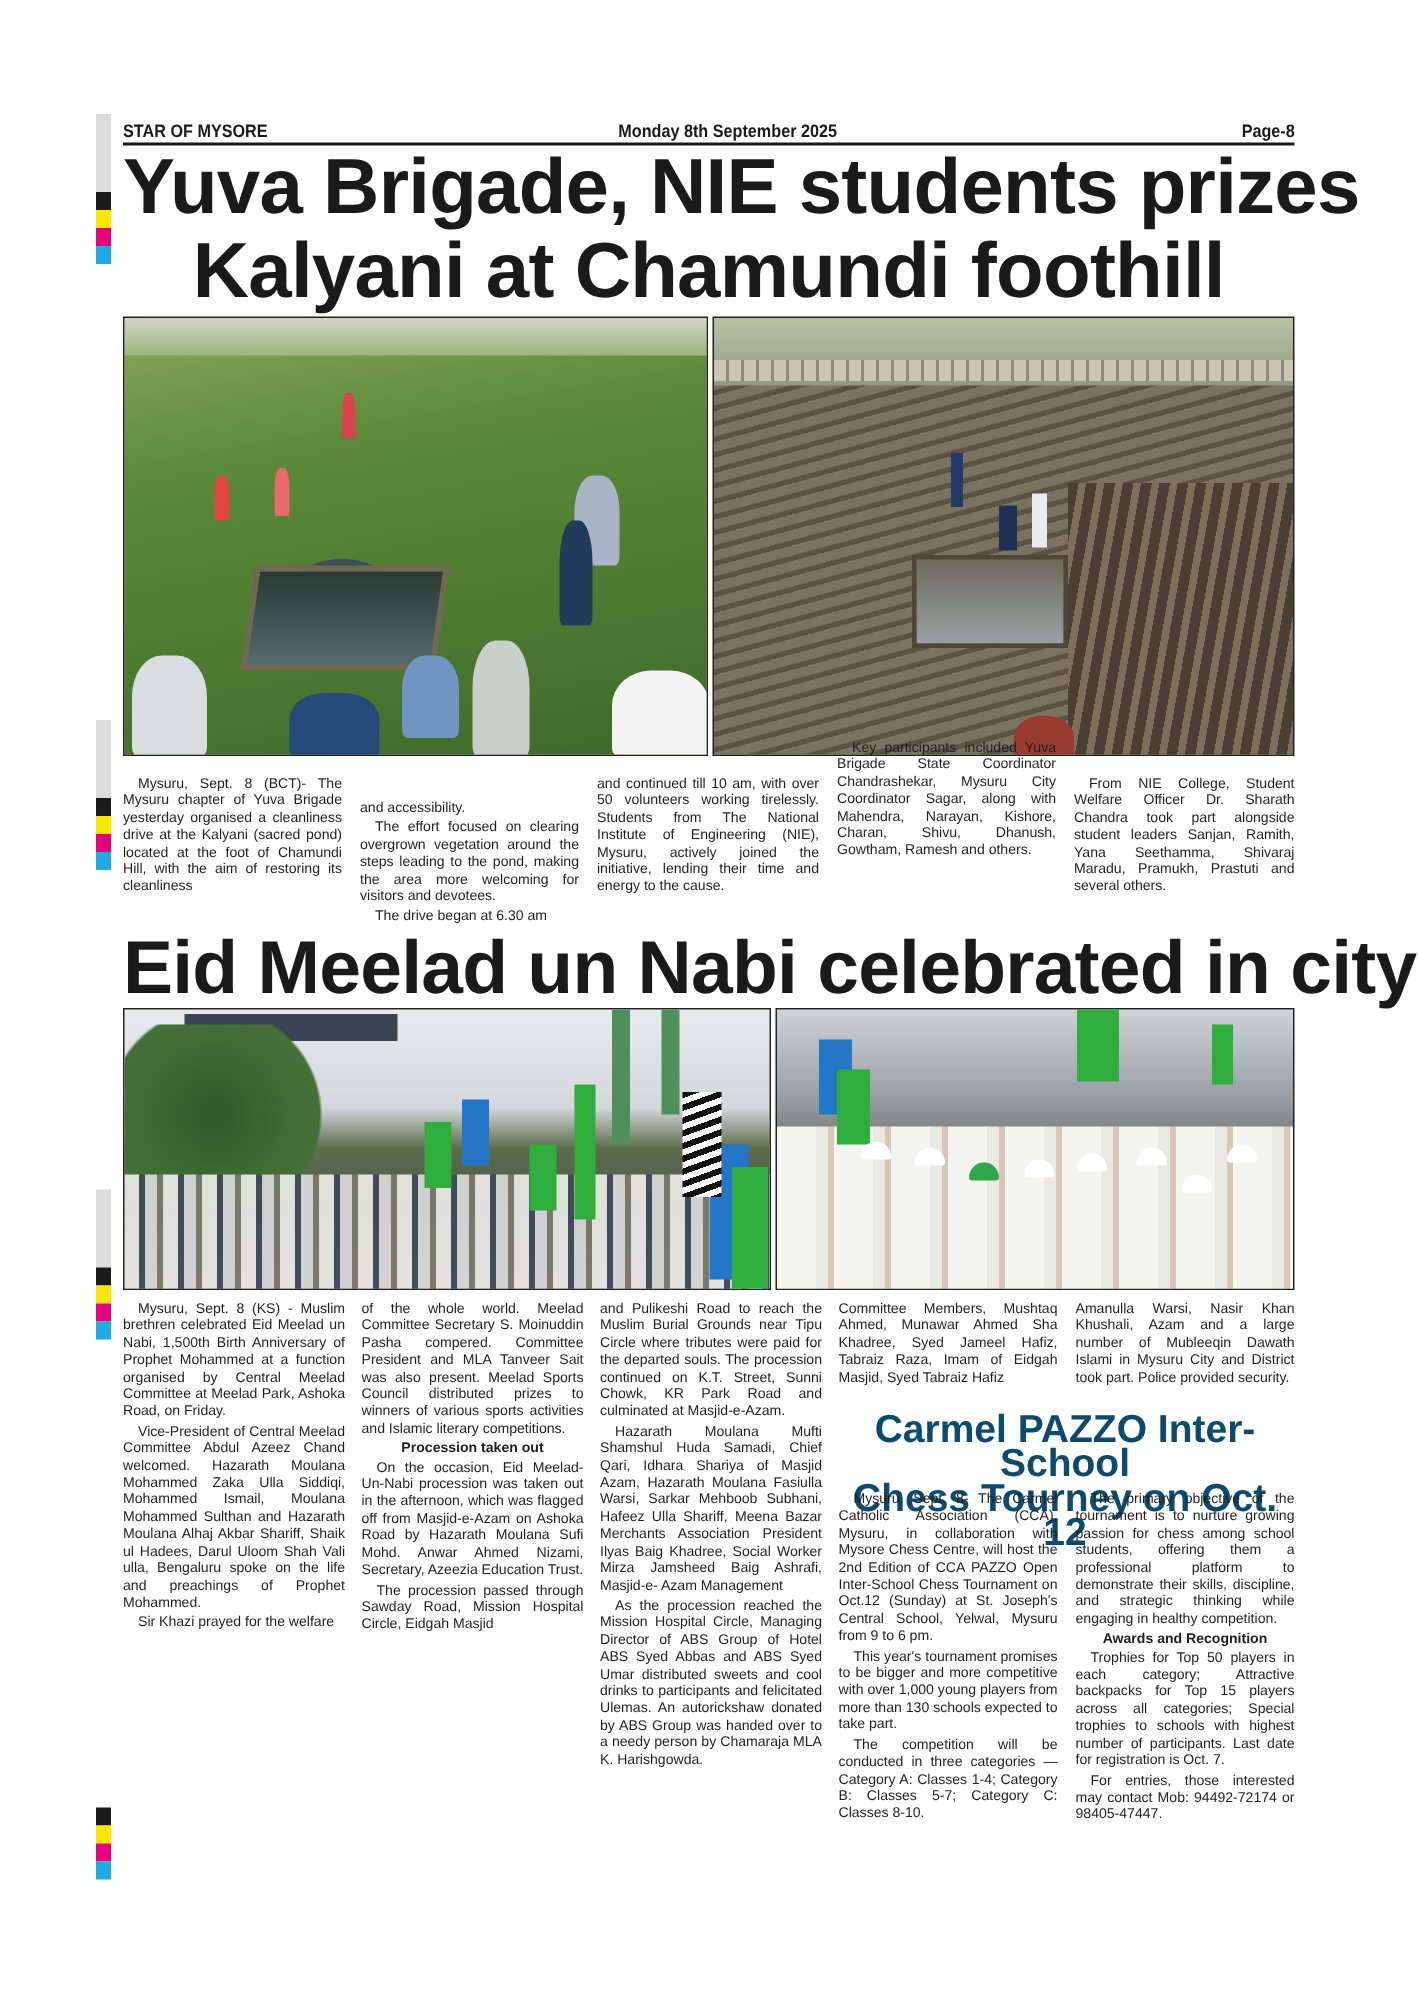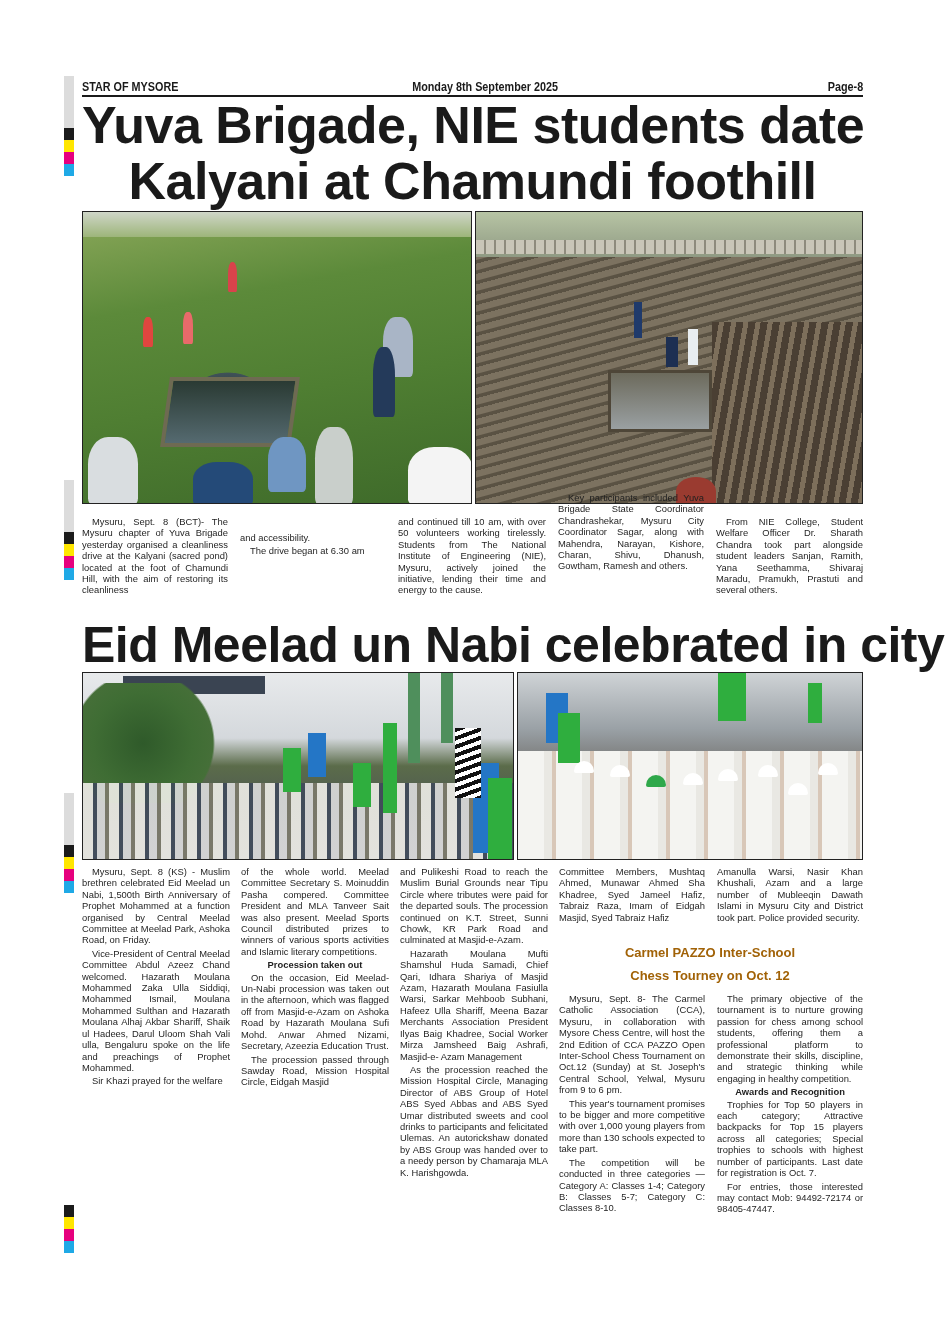--- a/index.html
+++ b/index.html
@@ -67,21 +67,21 @@
   .flag.g { background: #2fae3e; } .flag.b { background: #2476c6; }
 
   
   .col { position: absolute; font-family: "Liberation Sans", sans-serif; font-size: 9.4px;
     line-height: 11.4px; color: #1f1f1f; text-align: justify; hyphens: manual; }
   .col p { text-indent: 10px; margin-bottom: 2px; }
   .col p.cont { text-indent: 0; }
   .col .sub { font-weight: bold; text-align: center; text-indent: 0; margin: 1px 0 1px 0; }
 
   .chess-head { position: absolute; left: 557px; top: 941px; width: 306px; text-align: center;
-    color: #a16207; font-family: "Liberation Sans", sans-serif; font-weight: bold; font-size: 13px; line-height: 23px; }
+    color: #0c4a6e; font-family: "Liberation Sans", sans-serif; font-weight: bold; font-size: 26px; line-height: 23px; }
 </style>
 </head>
 <body>
 
 <div class="reg" style="top:76px;">
   <div class="bar" style="height:52px;"></div>
   <div class="sw k"></div>
     <div class="sw y"></div>
     <div class="sw m"></div>
     <div class="sw c"></div>
@@ -107,21 +107,21 @@
     <div class="sw c"></div>
 </div>
 
 <div class="masthead">
   <span>STAR OF MYSORE</span>
   <span style="margin-left:-40px;">Monday 8th September 2025</span>
   <span>Page-8</span>
 </div>
 <div class="rule"></div>
 
-<div class="headline h1a">Yuva Brigade, NIE students date</div>
+<div class="headline h1a">Yuva Brigade, NIE students prizes</div>
 <div class="headline h1b">Kalyani at Chamundi foothill</div>
 
 <div class="photo p1">
   <div class="sky"></div>
   <div class="pond"></div>
   <div class="person" style="left:60px;top:105px;width:10px;height:30px;background:#e0463f;"></div>
   <div class="person" style="left:100px;top:100px;width:10px;height:32px;background:#e86a6a;"></div>
   <div class="person" style="left:145px;top:50px;width:9px;height:30px;background:#d9434b;"></div>
   <div class="person" style="left:300px;top:105px;width:30px;height:60px;background:#a9b5c6;"></div>
   <div class="person" style="left:290px;top:135px;width:22px;height:70px;background:#243a5a;"></div>
@@ -141,20 +141,21 @@
   <div style="position:absolute;left:158px;top:90px;width:8px;height:36px;background:#1f3a6b;"></div>
   <div style="position:absolute;left:190px;top:125px;width:12px;height:30px;background:#1d2f52;"></div>
   <div style="position:absolute;left:212px;top:117px;width:10px;height:36px;background:#e8edf0;"></div>
 </div>
 
 <div class="col" style="left:82px;top:516px;width:146px;">
   <p>Mysuru, Sept. 8 (BCT)- The Mysuru chapter of Yuva Brigade yesterday organised a cleanliness drive at the Kalyani (sacred pond) located at the foot of Chamundi Hill, with the aim of restoring its cleanliness</p>
 </div>
 <div class="col" style="left:240px;top:532px;width:146px;">
   <p class="cont">and accessibility.</p>
+  <p>The effort focused on clearing overgrown vegetation around the steps leading to the pond, making the area more welcoming for visitors and devotees.</p>
   <p>The drive began at 6.30 am</p>
 </div>
 <div class="col" style="left:398px;top:516px;width:148px;">
   <p class="cont">and continued till 10 am, with over 50 volunteers working tirelessly. Students from The National Institute of Engineering (NIE), Mysuru, actively joined the initiative, lending their time and energy to the cause.</p>
 </div>
 <div class="col" style="left:558px;top:492px;width:146px;">
   <p>Key participants included Yuva Brigade State Coordinator Chandrashekar, Mysuru City Coordinator Sagar, along with Mahendra, Narayan, Kishore, Charan, Shivu, Dhanush, Gowtham, Ramesh and others.</p>
 </div>
 <div class="col" style="left:716px;top:516px;width:147px;">
   <p>From NIE College, Student Welfare Officer Dr. Sharath Chandra took part alongside student leaders Sanjan, Ramith, Yana Seethamma, Shivaraj Maradu, Pramukh, Prastuti and several others.</p>

